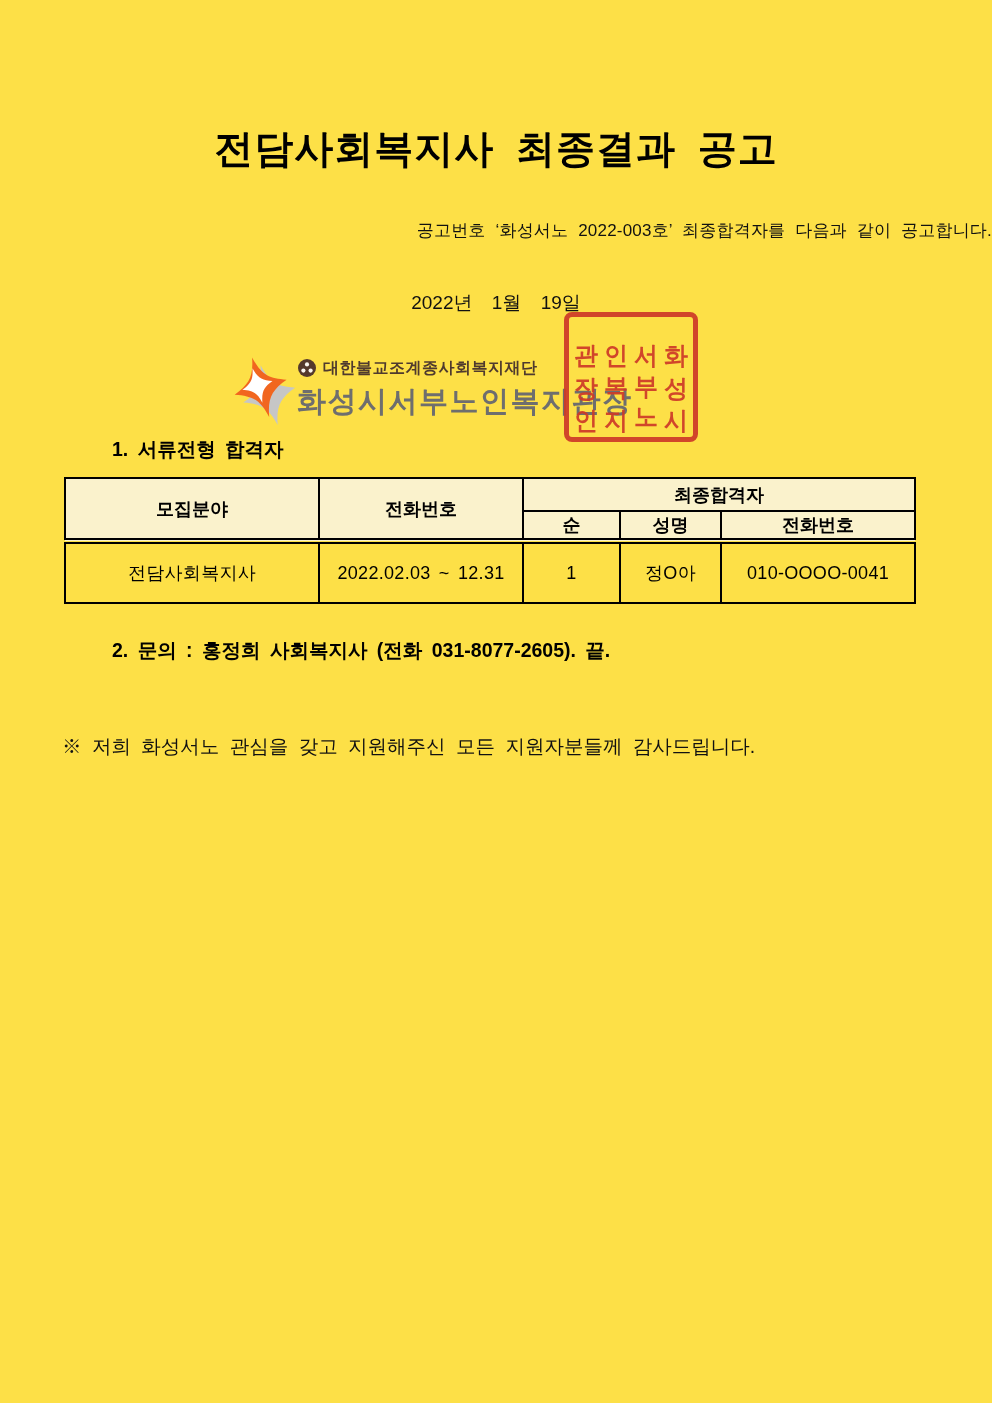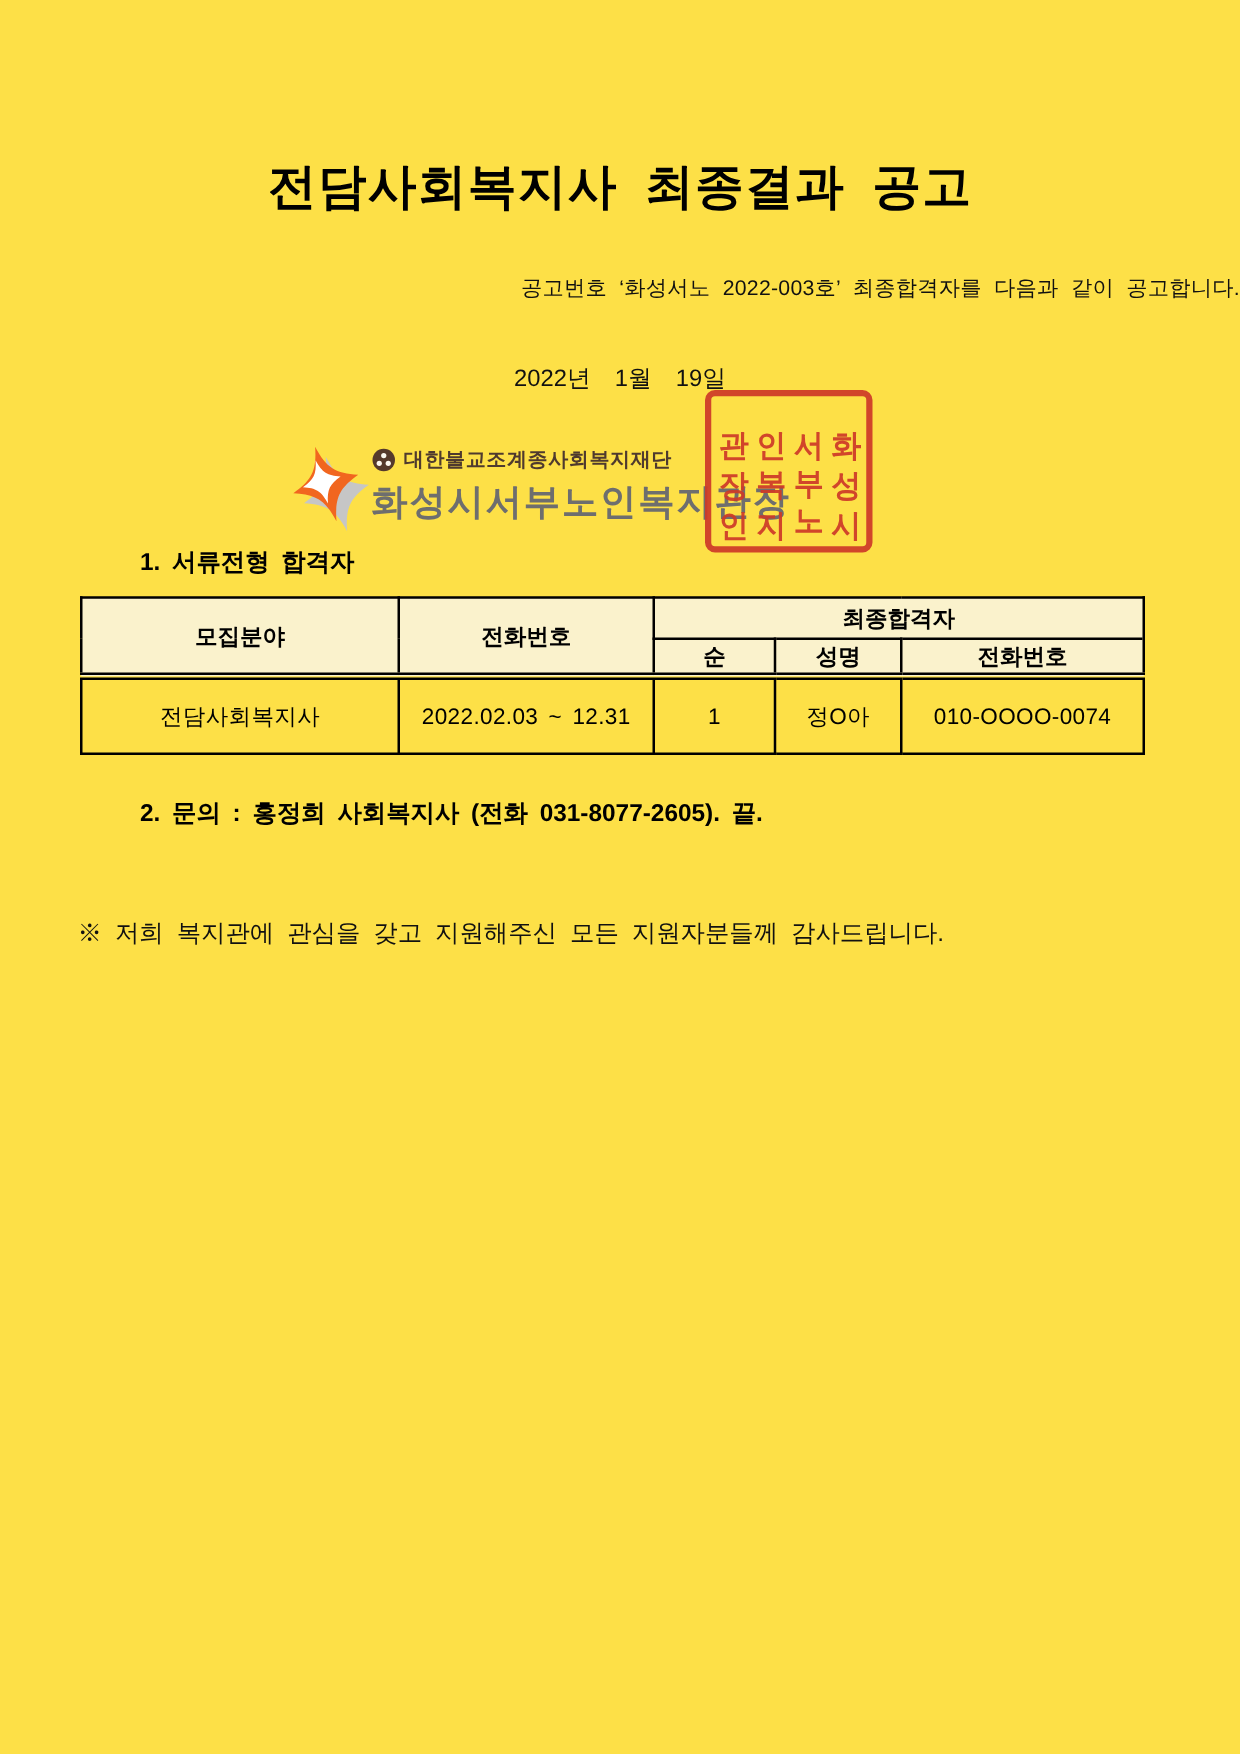--- a/index.html
+++ b/index.html
@@ -204,23 +204,23 @@
           <th>성명</th>
           <th>전화번호</th>
         </tr>
       </thead>
       <tbody>
         <tr class="row-data">
           <td>전담사회복지사</td>
           <td>2022.02.03 ~ 12.31</td>
           <td>1</td>
           <td>정O아</td>
-          <td>010-OOOO-0074</td>
+          <td>010-OOOO-0041</td>
         </tr>
       </tbody>
     </table>
   </div>
 
   <div class="section-heading heading-contact">2. 문의 : 홍정희 사회복지사 (전화 031-8077-2605).  끝.</div>
 
-  <div class="footnote">※ 저희 복지관에 관심을 갖고 지원해주신 모든 지원자분들께 감사드립니다.</div>
+  <div class="footnote">※ 저희 화성서노 관심을 갖고 지원해주신 모든 지원자분들께 감사드립니다.</div>
 
 </div>
 
 </body></html>

